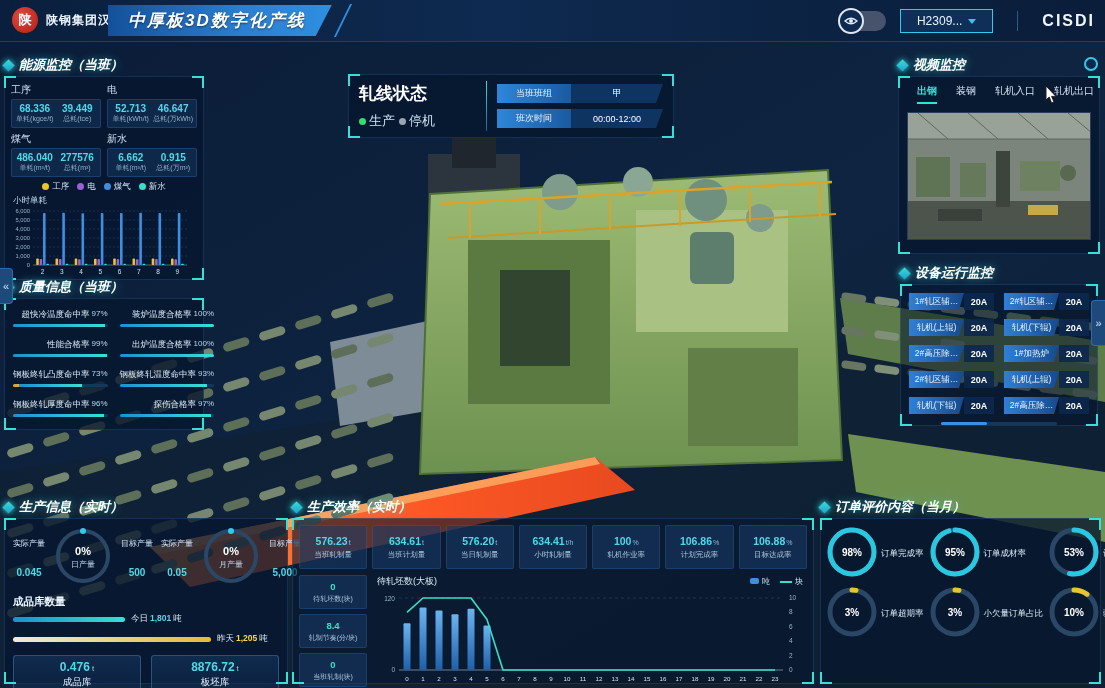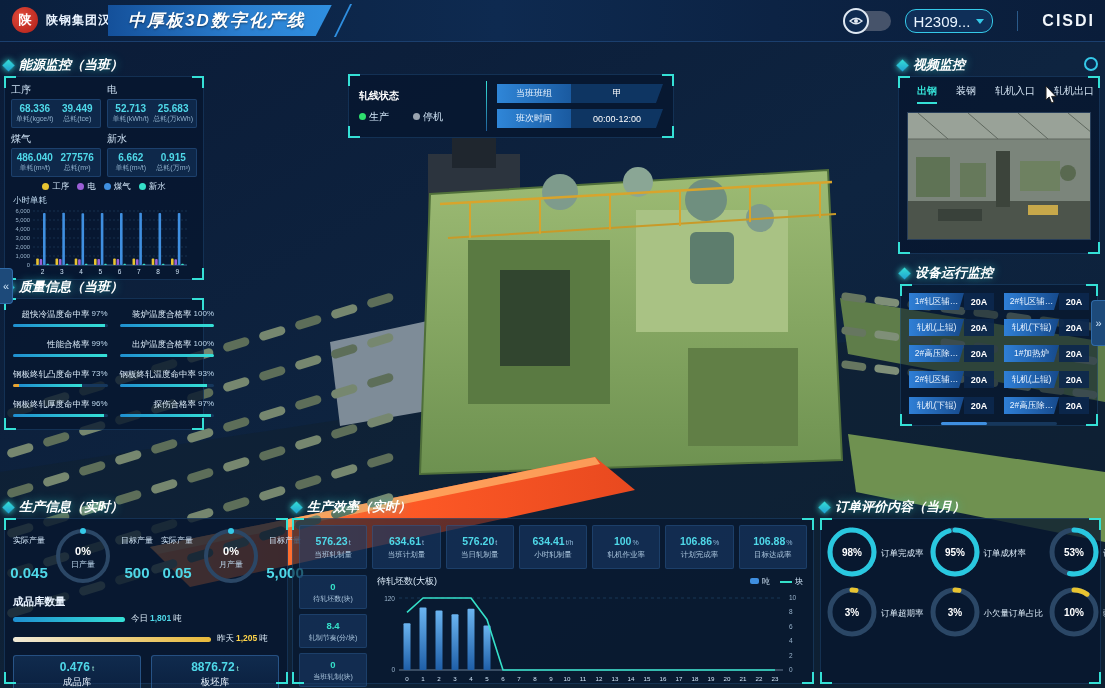--- a/index.html
+++ b/index.html
@@ -21,23 +21,23 @@
     display:flex;align-items:center;
     background:linear-gradient(90deg,#14509a 0%,#2b7fd0 60%,#2f8fe0 100%);
     clip-path:polygon(0 0,100% 0,calc(100% - 16px) 100%,0 100%);}
   .page-title{font-size:17px;font-weight:bold;font-style:italic;color:#fff;letter-spacing:2px;
     text-shadow:0 1px 2px rgba(0,0,0,.5);}
   .banner-slash{position:absolute;left:342px;top:4px;width:2px;height:33px;background:#2f8fe0;transform:skewX(-26deg);}
   .hdr-right{position:absolute;right:10px;top:0;height:42px;display:flex;align-items:center;gap:14px;}
   .eye-toggle{width:46px;height:20px;border-radius:10px;background:#46536a;position:relative;cursor:pointer;}
   .eye-knob{position:absolute;left:-2px;top:-3px;width:26px;height:26px;border-radius:50%;
     background:#0e2a50;border:2px solid #dfe8f2;display:flex;align-items:center;justify-content:center;}
-  .line-select{display:flex;align-items:center;gap:6px;height:24px;padding:0 8px;
-    border:1px solid #35c9e8;border-radius:11px;background:rgba(20,60,110,.55);
-    font-size:15px;color:#eaf4ff;cursor:pointer;}
+  .line-select{display:flex;align-items:center;gap:6px;height:24px;padding:0 16px;
+    border:1px solid #35c9e8;border-radius:0;background:rgba(20,60,110,.55);
+    font-size:12px;color:#eaf4ff;cursor:pointer;}
   .caret-down{width:0;height:0;border-left:4px solid transparent;border-right:4px solid transparent;border-top:5px solid #35c9e8;}
   .brand{font-size:16px;font-weight:bold;letter-spacing:2px;color:#f2f7fc;}
   
   #scene{position:absolute;left:0;top:42px;width:1105px;height:646px;z-index:1;}
   
   .panel{position:absolute;z-index:20;}
   .panel-title{display:flex;align-items:center;gap:6px;height:22px;font-size:13px;font-weight:bold;
     font-style:italic;color:#fff;text-shadow:0 0 8px rgba(53,224,214,.6);}
   .diamond-icon{width:9px;height:9px;background:linear-gradient(135deg,#35e0d6,#1f9fd0);transform:rotate(45deg);
     box-shadow:0 0 6px #35e0d6;flex:none;}
@@ -69,22 +69,22 @@
   .q-label-row{display:flex;justify-content:flex-end;font-size:8.5px;color:#dcebf8;margin-bottom:3px;white-space:nowrap;}
   .q-pct{color:#bcd6ec;font-size:8px;margin-left:2px;}
   .q-track{height:3px;border-radius:2px;background:#16375c;overflow:hidden;display:flex;}
   .q-fill{height:100%;background:linear-gradient(90deg,#1f8fd0,#35e0d6);}
   .q-warn{height:100%;width:6%;background:#e8a431;}
   
   .pos-status{left:348px;top:74px;width:326px;height:64px;}
   .pos-status .panel-box{top:0;}
   .status-flex{display:flex;align-items:center;height:100%;padding:6px 10px;gap:10px;}
   .status-left{flex:1;}
-  .status-title{font-size:10px;font-weight:bold;color:#fff;margin-bottom:7px;}
-  #status-legend{display:flex;gap:24px;font-size:10px;color:#cfe3f5;}
+  .status-title{font-size:17px;font-weight:bold;color:#fff;margin-bottom:7px;}
+  #status-legend{display:flex;gap:4px;font-size:13px;color:#cfe3f5;}
   .status-div{width:1px;align-self:stretch;background:linear-gradient(#35e0d6,#1f5f9a);}
   .status-right{display:flex;flex-direction:column;gap:6px;}
   .badge-row{display:flex;height:19px;clip-path:polygon(0 0,100% 0,calc(100% - 7px) 100%,0 100%);}
   .badge-label{width:74px;display:flex;align-items:center;justify-content:center;font-size:9px;color:#eaf4ff;
     background:linear-gradient(90deg,#2f86d8,#1a5aa0);font-family:Liberation Mono, monospace;}
   .badge-value{width:92px;display:flex;align-items:center;justify-content:center;font-size:9px;color:#fff;
     background:rgba(16,56,104,.9);}
   
   .pos-video{left:898px;top:54px;width:202px;height:200px;}
   .pos-video .panel-box{top:22px;}
@@ -111,21 +111,21 @@
     background:#1d4a7a;color:#cfe6fa;font-size:11px;cursor:pointer;border:1px solid #2f6aa8;}
   .edge-left{left:0;top:268px;width:13px;height:36px;border-radius:0 4px 4px 0;border-left:none;}
   .edge-right{right:0;top:300px;width:14px;height:46px;border-radius:4px 0 0 4px;border-right:none;}
   
   .pos-prod{left:4px;top:496px;width:284px;height:188px;}
   .pos-prod .panel-box{top:22px;}
   #prod-gauges{display:flex;justify-content:space-between;padding:6px 4px 2px;}
   .pg-group{display:flex;align-items:center;gap:3px;}
   .pg-side{text-align:center;width:40px;}
   .pg-side-label{font-size:8px;color:#cfe3f5;}
-  .pg-side-value{font-size:15px;font-weight:bold;color:#4fd8e8;margin-top:18px;}
+  .pg-side-value{font-size:10px;font-weight:bold;color:#4fd8e8;margin-top:18px;}
   .stock-title{font-size:10.5px;font-weight:bold;color:#eaf4ff;padding:2px 8px;}
   #stock-bars{padding:2px 8px;display:flex;flex-direction:column;gap:8px;}
   .sb-row{display:flex;align-items:center;gap:6px;font-size:8.5px;color:#dcebf8;white-space:nowrap;}
   .sb-track{height:5px;border-radius:3px;flex:none;}
   .sb-num{font-weight:bold;margin:0 2px;}
   #stock-boxes{display:flex;gap:10px;padding:8px;}
   .stock-box{flex:1;height:38px;border:1px solid rgba(70,140,210,.45);border-radius:3px;
     background:linear-gradient(180deg,rgba(30,72,124,.4),rgba(16,44,86,.4));
     display:flex;flex-direction:column;align-items:center;justify-content:center;gap:2px;}
   .sbx-val{font-size:12px;font-weight:bold;color:#4fd8e8;}
@@ -361,21 +361,21 @@
             </div>
           </div>
           <div>
             <div class="eg-name">电</div>
             <div class="eg-box">
               <div>
                 <div class="eg-val">52.713</div>
                 <div class="eg-lab">单耗(kWh/t)</div>
               </div>
               <div>
-                <div class="eg-val">25.683</div>
+                <div class="eg-val">46.647</div>
                 <div class="eg-lab">总耗(万kWh)</div>
               </div>
             </div>
           </div>
           <div>
             <div class="eg-name">煤气</div>
             <div class="eg-box">
               <div>
                 <div class="eg-val">486.040</div>
                 <div class="eg-lab">单耗(m³/t)</div>

